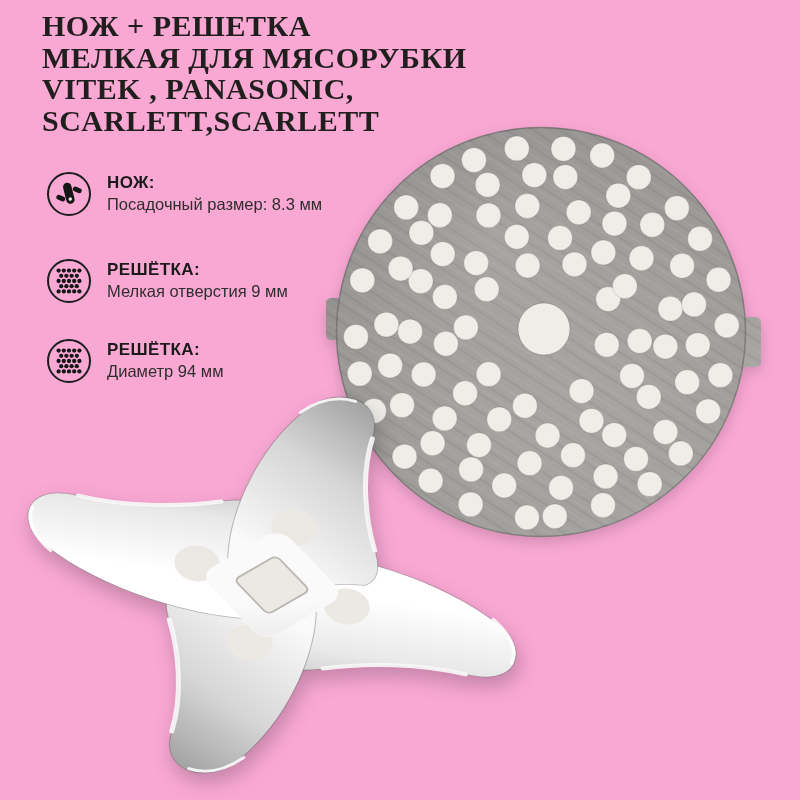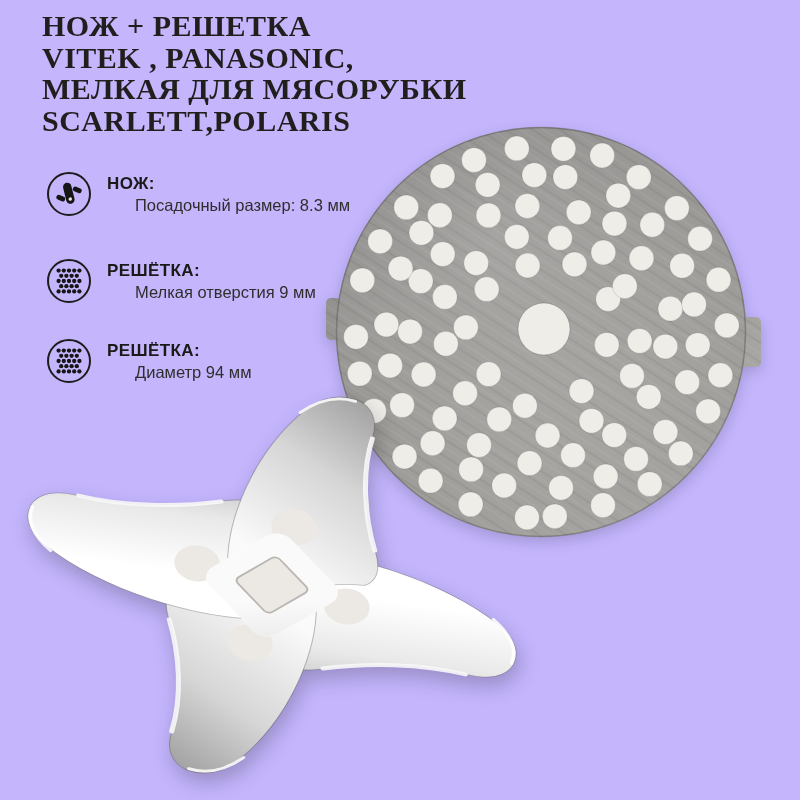--- a/index.html
+++ b/index.html
@@ -1,41 +1,41 @@
 <!DOCTYPE html>
 <html><head>
 <meta charset="utf-8">
 <style>
   html,body{margin:0;padding:0;}
-  .stage{position:relative;width:800px;height:800px;background:#c4b5fd;overflow:hidden;
+  .stage{position:relative;width:800px;height:800px;background:#f9a8d4;overflow:hidden;
          font-family:"Liberation Sans",sans-serif;}
   .title{position:absolute;left:42px;top:10px;
          font-family:"Liberation Serif",serif;font-weight:700;
          font-size:30px;line-height:31.5px;letter-spacing:.5px;color:#211f1e;}
-  .feature{position:absolute;left:47px;display:flex;align-items:center;gap:16px;}
+  .feature{position:absolute;left:47px;display:flex;gap:16px;}
   .f-icon{width:44px;height:44px;border:2.2px solid #1c1c1c;border-radius:50%;
           box-sizing:border-box;display:flex;align-items:center;justify-content:center;flex:0 0 auto;background:transparent;}
   .f-icon svg{display:block;}
   .f-label{font-weight:700;font-size:17px;line-height:21px;letter-spacing:.4px;color:#1b1a19;}
-  .f-text{font-weight:400;font-size:16.5px;line-height:22px;color:#2f2e2c;margin-left:28px;}
+  .f-text{font-weight:400;font-size:16.5px;line-height:22px;color:#2f2e2c;}
   .plate{position:absolute;left:318px;top:113px;width:450px;height:432px;
          filter:drop-shadow(0 5px 7px rgba(0,0,0,.16));}
   .knife{position:absolute;left:18px;top:388px;width:530px;height:412px;
          filter:drop-shadow(3px 9px 10px rgba(0,0,0,.22));}
 </style>
 </head>
 <body>
 
 <div class="stage">
 
   <div class="title">
     <div>НОЖ + РЕШЕТКА</div>
+    <div>МЕЛКАЯ ДЛЯ МЯСОРУБКИ</div>
     <div>VITEK , PANASONIC,</div>
-    <div>МЕЛКАЯ ДЛЯ МЯСОРУБКИ</div>
-    <div>SCARLETT,POLARIS</div>
+    <div>SCARLETT,SCARLETT</div>
   </div>
 
   <svg class="plate" viewBox="0 0 450 432">
     <defs>
       <linearGradient id="discGrad" gradientUnits="userSpaceOnUse" x1="110" y1="0" x2="340" y2="432">
         <stop offset="0" stop-color="#8b8987"></stop>
         <stop offset="0.45" stop-color="#9b9996"></stop>
         <stop offset="1" stop-color="#b2b0ad"></stop>
       </linearGradient>
       <radialGradient id="sheenGrad" cx="0.38" cy="0.28" r="0.7">

